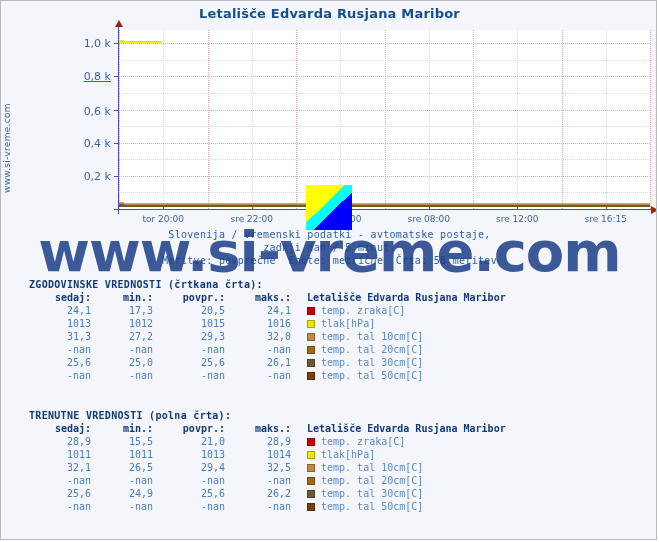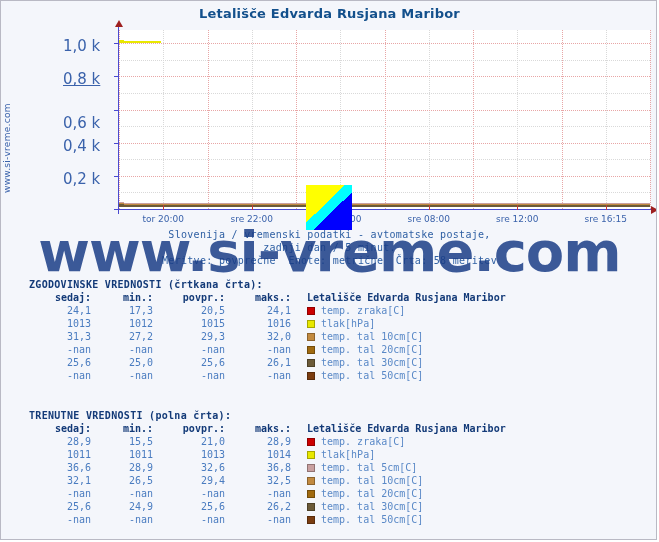--- a/index.html
+++ b/index.html
@@ -122,22 +122,23 @@
     width: 0; height: 0;
     border-top: 4px solid transparent;
     border-bottom: 4px solid transparent;
     border-left: 7px solid #9e2020;
   }
 
   .ytick-label {
     position: absolute;
     right: 0;
     width: 48px;
-    font-family: "DejaVu Sans", sans-serif;
-    font-size: 15px;
+    text-align: right;
+    font-family: "DejaVu Sans", sans-serif;
+    font-size: 11px;
     color: #3a62ab;
     white-space: nowrap;
   }
   .ytick-mark {
     position: absolute;
     left: 113px;
     width: 5px;
     height: 1px;
     background: #4a4ad0;
   }
@@ -330,21 +331,21 @@
         <div class="dashed-line" style="color: rgb(107, 90, 56); top: 173.757px; width: 531px;"></div>
         <div class="series-line" style="background: rgb(107, 90, 56); top: 174.757px; width: 531px;"></div>
       </div>
   </div>
 
   <div id="y-ticks">
       <div class="ytick-label" style="top: 168.852px; left: 62px;">0,2 k</div>
       <div class="ytick-mark" style="top: 174.852px;"></div>
       <div class="ytick-label" style="top: 135.704px; left: 62px;">0,4 k</div>
       <div class="ytick-mark" style="top: 141.704px;"></div>
-      <div class="ytick-label" style="top: 113px; left: 62px;">0,6 k</div>
+      <div class="ytick-label" style="top: 104px; left: 62px;">0,6 k</div>
       <div class="ytick-mark" style="top: 108.556px;"></div>
       <div class="ytick-label" style="top: 69.4074px; left: 62px; text-decoration: underline;">0,8 k</div>
       <div class="ytick-mark" style="top: 75.4074px;"></div>
       <div class="ytick-label" style="top: 36.2593px; left: 62px;">1,0 k</div>
       <div class="ytick-mark" style="top: 42.2593px;"></div>
     </div>
   <div id="x-ticks">
       <div class="xtick-label" style="left: 162.25px;">tor 20:00</div>
       <div class="xtick-mark" style="left: 162.25px;"></div>
       <div class="xtick-label" style="left: 250.75px;">sre 22:00</div>
@@ -447,27 +448,20 @@
             <td class="legend-cell"><span class="swatch" style="background: rgb(204, 0, 0);"></span><span>temp. zraka[C]</span></td>
           </tr>
           <tr>
             <td>1011</td>
             <td>1011</td>
             <td>1013</td>
             <td>1014</td>
             <td class="legend-cell"><span class="swatch" style="background: rgb(232, 232, 0);"></span><span>tlak[hPa]</span></td>
           </tr>
           <tr>
-            <td>36,6</td>
-            <td>28,9</td>
-            <td>32,6</td>
-            <td>36,8</td>
-            <td class="legend-cell"><span class="swatch" style="background: rgb(201, 160, 160);"></span><span>temp. tal  5cm[C]</span></td>
-          </tr>
-          <tr>
             <td>32,1</td>
             <td>26,5</td>
             <td>29,4</td>
             <td>32,5</td>
             <td class="legend-cell"><span class="swatch" style="background: rgb(194, 138, 64);"></span><span>temp. tal 10cm[C]</span></td>
           </tr>
           <tr>
             <td>-nan</td>
             <td>-nan</td>
             <td>-nan</td>

